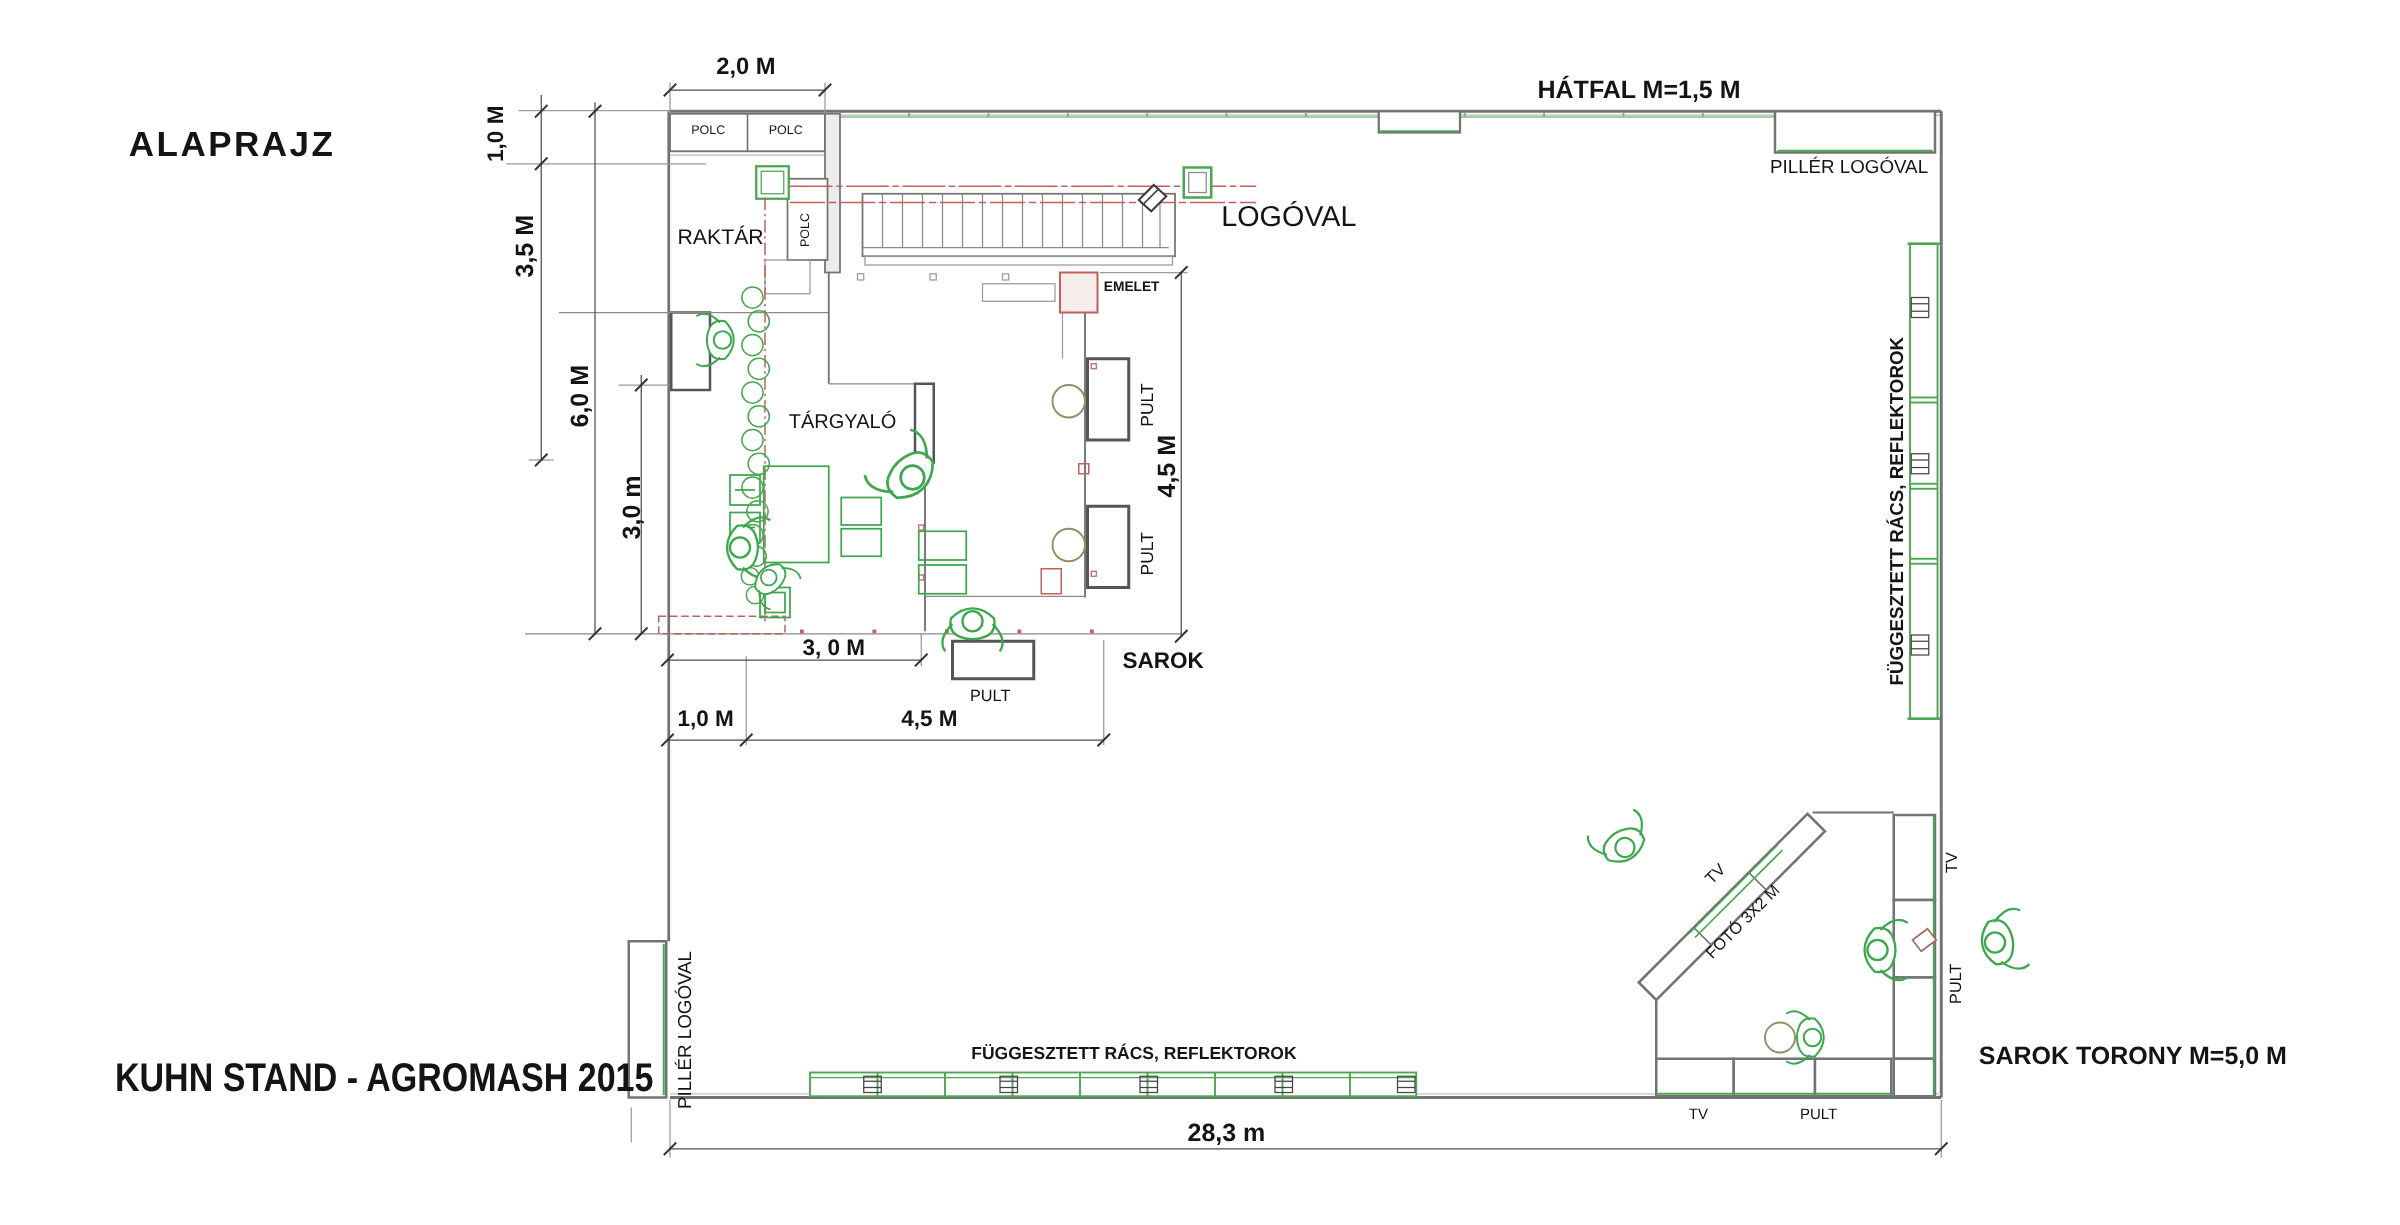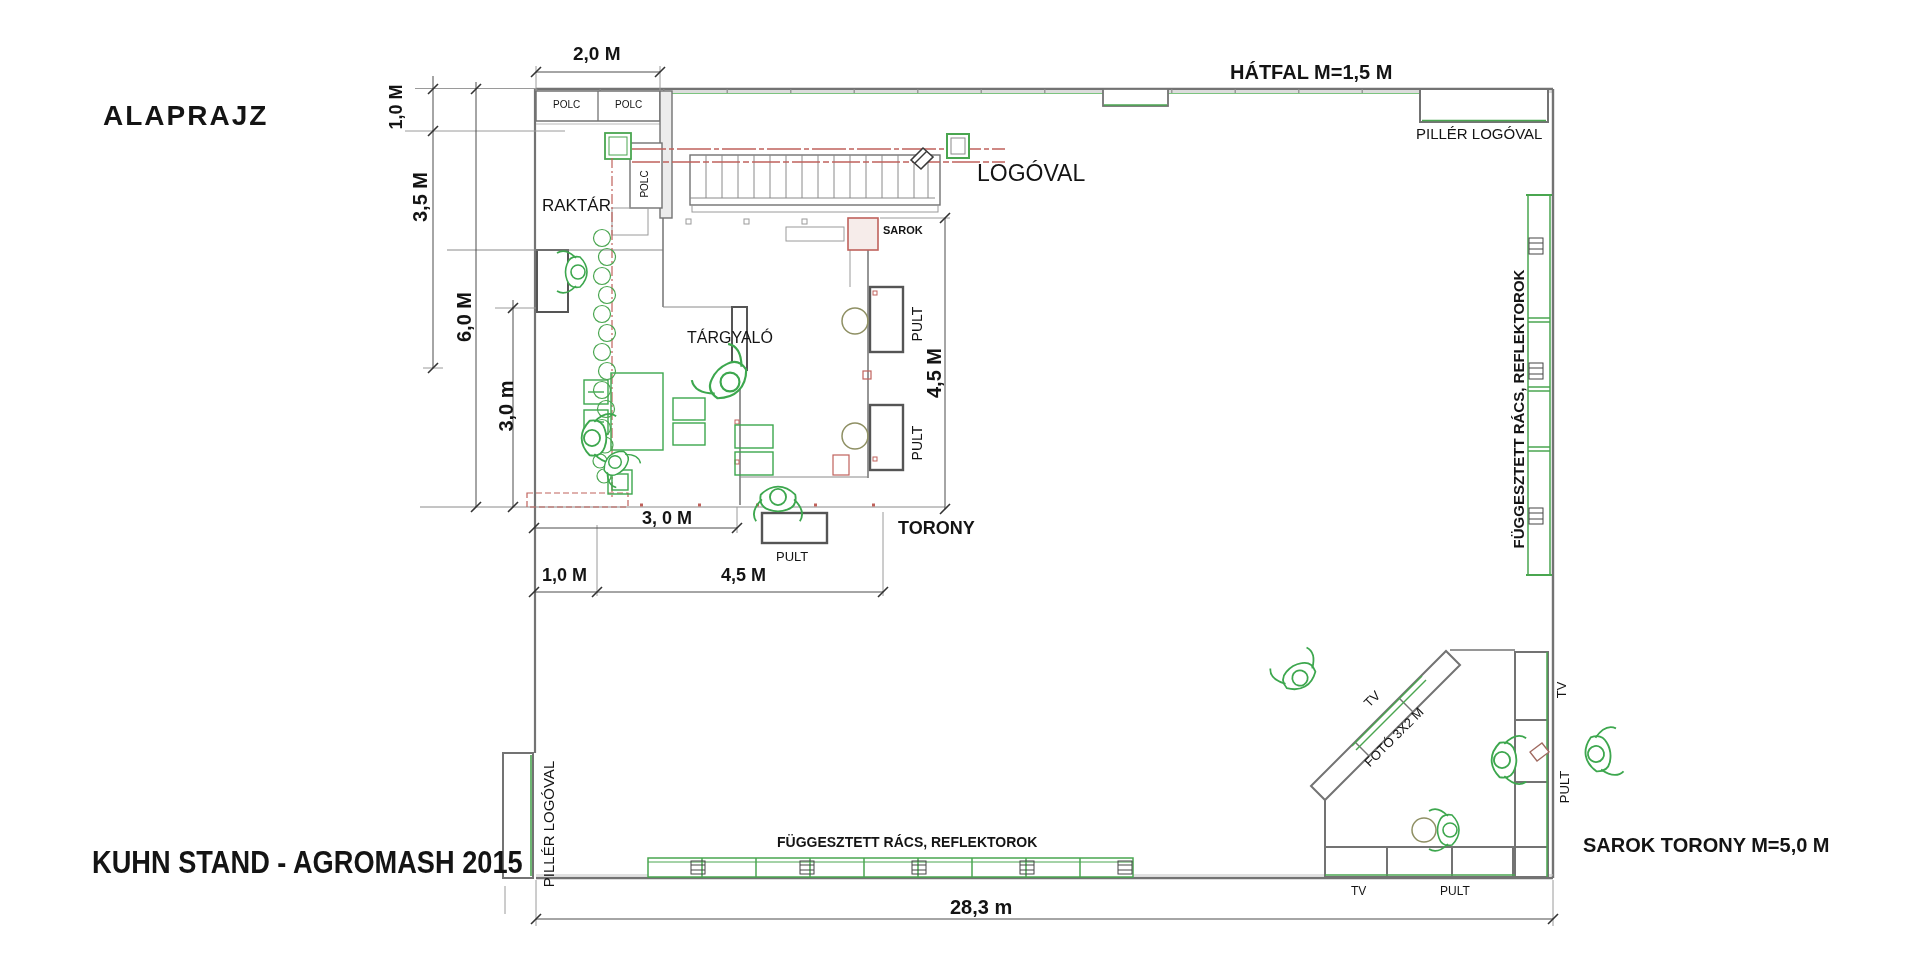--- a/index.html
+++ b/index.html
@@ -317,28 +317,28 @@
 <div class="lbl" style="left:1416px;top:126px;font-size:15px;">PILLÉR LOGÓVAL</div>
 <div class="lbl rc" style="left:548px;top:824px;font-size:15px;">PILLÉR LOGÓVAL</div>
 <div class="lbl rc b" style="left:1518px;top:409px;font-size:15px;">FÜGGESZTETT RÁCS, REFLEKTOROK</div>
 <div class="lbl b" style="left:777px;top:835px;font-size:14px;">FÜGGESZTETT RÁCS, REFLEKTOROK</div>
 <div class="lbl b" style="left:950px;top:897px;font-size:20px;">28,3 m</div>
 <div class="lbl b" style="left:1562px;top:835px;font-size:20px;margin-left:21px;">SAROK TORONY M=5,0 M</div>
 
 <div class="lbl" style="left:553px;top:100px;font-size:10px;">POLC</div>
 <div class="lbl" style="left:615px;top:100px;font-size:10px;">POLC</div>
 <div class="lbl rc" style="left:645px;top:184px;font-size:10px;">POLC</div>
-<div class="lbl" style="left:542px;top:197px;font-size:17px;">RAKTÁR</div>
-<div class="lbl" style="left:687px;top:330px;font-size:16px;text-align:right;">TÁRGYALÓ</div>
+<div class="lbl" style="left:542px;top:181px;font-size:17px;">RAKTÁR</div>
+<div class="lbl" style="left:631px;top:330px;font-size:16px;text-align:right;">TÁRGYALÓ</div>
 <div class="lbl" style="left:977px;top:162px;font-size:23px;">LOGÓVAL</div>
-<div class="lbl b" style="left:883px;top:225px;font-size:11px;">SAROK</div>
+<div class="lbl b" style="left:883px;top:225px;font-size:11px;">EMELET</div>
 <div class="lbl rc" style="left:917px;top:324px;font-size:14px;">PULT</div>
 <div class="lbl rc" style="left:917px;top:443px;font-size:14px;">PULT</div>
 <div class="lbl" style="left:776px;top:550px;font-size:13px;">PULT</div>
-<div class="lbl b" style="left:898px;top:519px;font-size:18px;">TORONY</div>
+<div class="lbl b" style="left:898px;top:519px;font-size:18px;">SAROK</div>
 
 <div class="lbl b" style="left:573px;top:44px;font-size:19px;">2,0 M</div>
 <div class="lbl rc b" style="left:396px;top:107px;font-size:18px;">1,0 M</div>
 <div class="lbl rc b" style="left:420px;top:197px;font-size:20px;">3,5 M</div>
 <div class="lbl rc b" style="left:464px;top:317px;font-size:20px;">6,0 M</div>
 <div class="lbl rc b" style="left:506px;top:406px;font-size:20px;">3,0 m</div>
 <div class="lbl rc b" style="left:934px;top:373px;font-size:20px;">4,5 M</div>
 <div class="lbl b" style="left:604px;top:509px;font-size:18px;margin-left:38px;">3, 0 M</div>
 <div class="lbl b" style="left:542px;top:566px;font-size:18px;">1,0 M</div>
 <div class="lbl b" style="left:721px;top:566px;font-size:18px;">4,5 M</div>

